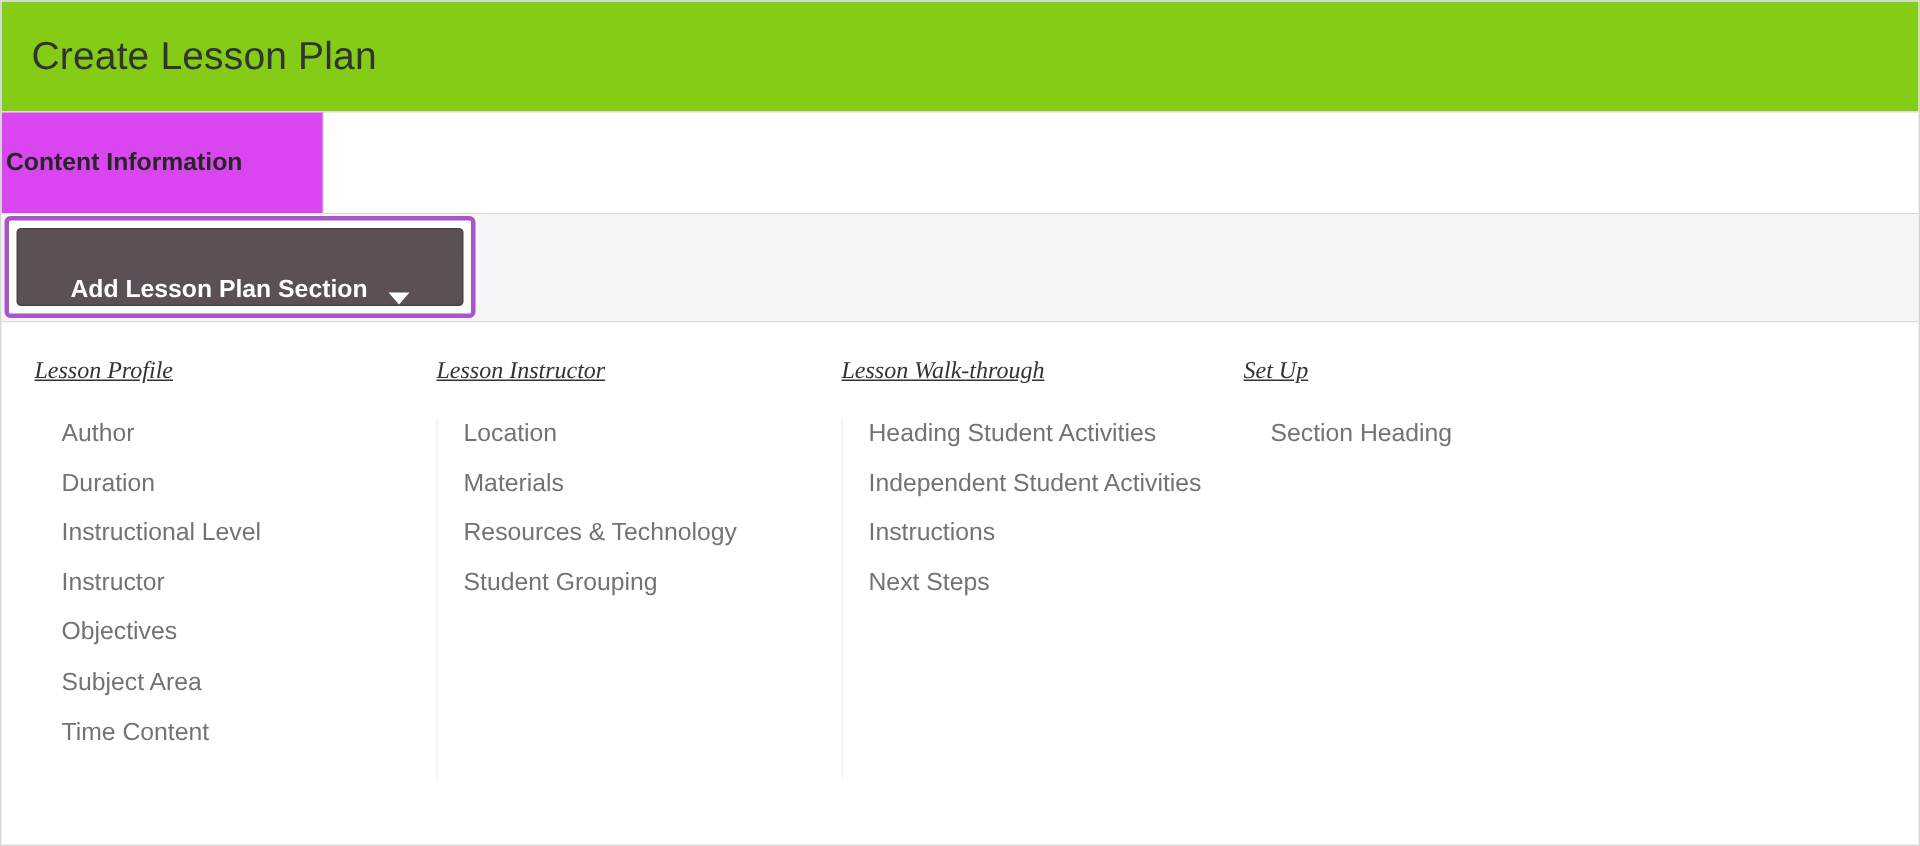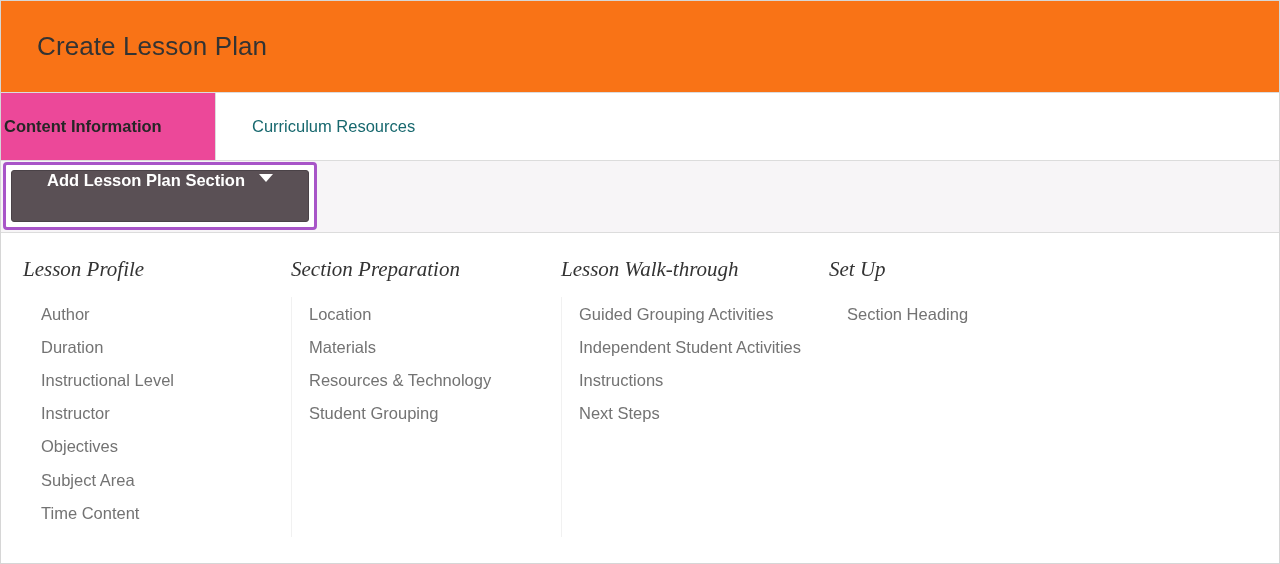--- a/index.html
+++ b/index.html
@@ -17,27 +17,27 @@
     width: 1280px;
     height: 564px;
     box-sizing: border-box;
     background: #ffffff;
     border: 1px solid #d6d6d6;
     overflow: hidden;
   }
 
   
   .page-header {
-    height: 92px;
-    box-sizing: border-box;
-    background: #f97316;
+    height: 74px;
+    box-sizing: border-box;
+    background: #84cc16;
     border-bottom: 1px solid #dcdcdc;
     display: flex;
     align-items: center;
-    padding-left: 36px;
+    padding-left: 20px;
   }
   .page-title {
     font-size: 26px;
     font-weight: 400;
     color: #333333;
     letter-spacing: 0.1px;
   }
 
   
   .tabs {
@@ -54,21 +54,21 @@
     padding: 0 26px 0 0;
     font-size: 16.5px;
     box-sizing: border-box;
     cursor: pointer;
     position: relative;
   }
   .tab-content-info {
     width: 215px;
     padding-left: 0;
     justify-content: flex-start;
-    background: #ec4899;
+    background: #d946ef;
     border-right: 1px solid #dcdcdc;
     font-weight: bold;
     color: #262626;
   }
   .tab-content-info span { padding-left: 3px; }
   .tab-curriculum {
     padding-left: 36px;
     color: #17686e;
   }
   .tab-curriculum span { }
@@ -97,21 +97,21 @@
     width: 100%;
     height: 100%;
     box-sizing: border-box;
     background: #5a5055;
     border: 1px solid #4a4247;
     border-radius: 3px;
     color: #ffffff;
     font-size: 16.5px;
     font-weight: bold;
     display: flex;
-    align-items: flex-start;
+    align-items: flex-end;
     justify-content: center;
     gap: 14px;
     cursor: pointer;
   }
   .caret {
     display: inline-block;
     width: 0; height: 0;
     border-left: 7px solid transparent;
     border-right: 7px solid transparent;
     border-top: 8px solid #ffffff;
@@ -137,24 +137,25 @@
   }
   .col-0 { width: 268px; }
   .col-1 { width: 270px; }
   .col-2 { width: 268px; }
   .col-3 { width: 270px; }
   .col-4 { width: 180px; }
 
   .col-title {
     font-family: "Liberation Serif", serif;
     font-style: italic;
-    font-size: 21px;
+    font-size: 16px;
     color: #333333;
     margin: 0 0 16px 0;
     padding-left: 0;
+    text-decoration: underline;
   }
   .col-items {
     list-style: none;
     margin: 0;
     padding: 0;
   }
   .col-items li {
     font-size: 16.5px;
     color: #737373;
     line-height: 1.28;
@@ -180,23 +181,20 @@
 <div id="app">
 
   <div class="page-header">
     <div class="page-title">Create Lesson Plan</div>
   </div>
 
   <div class="tabs">
     <div class="tab tab-content-info">
       <span>Content Information</span>
     </div>
-    <div class="tab tab-curriculum">
-      <span>Curriculum Resources</span>
-    </div>
   </div>
 
   <div class="toolbar">
     <div class="add-section-wrap">
       <div class="add-section-btn">
         <span>Add Lesson Plan Section</span>
         <span class="caret"></span>
       </div>
     </div>
   </div>
@@ -214,33 +212,33 @@
           <li>Duration</li>
           <li>Instructional Level</li>
           <li>Instructor</li>
           <li>Objectives</li>
           <li>Subject Area</li>
           <li>Time Content</li>
         </ul>
       </div>
 
       <div class="col col-1">
-        <div class="col-title">Section Preparation</div>
+        <div class="col-title">Lesson Instructor</div>
         <ul class="col-items">
           <li>Location</li>
           <li>Materials</li>
           <li>Resources &amp; Technology</li>
           <li>Student Grouping</li>
         </ul>
       </div>
 
       <div class="col col-2">
         <div class="col-title">Lesson Walk-through</div>
         <ul class="col-items">
-          <li>Guided Grouping Activities</li>
+          <li>Heading Student Activities</li>
           <li>Independent Student Activities</li>
           <li>Instructions</li>
           <li>Next Steps</li>
         </ul>
       </div>
 
 
       <div class="col col-4">
         <div class="col-title">Set Up</div>
         <ul class="col-items">

